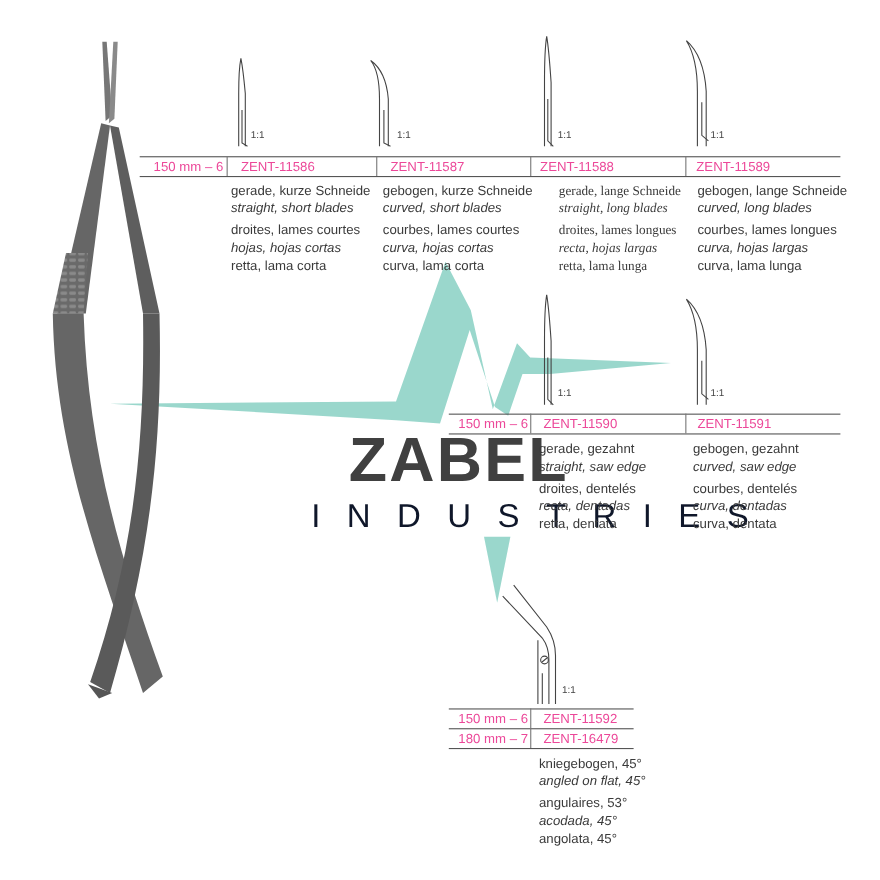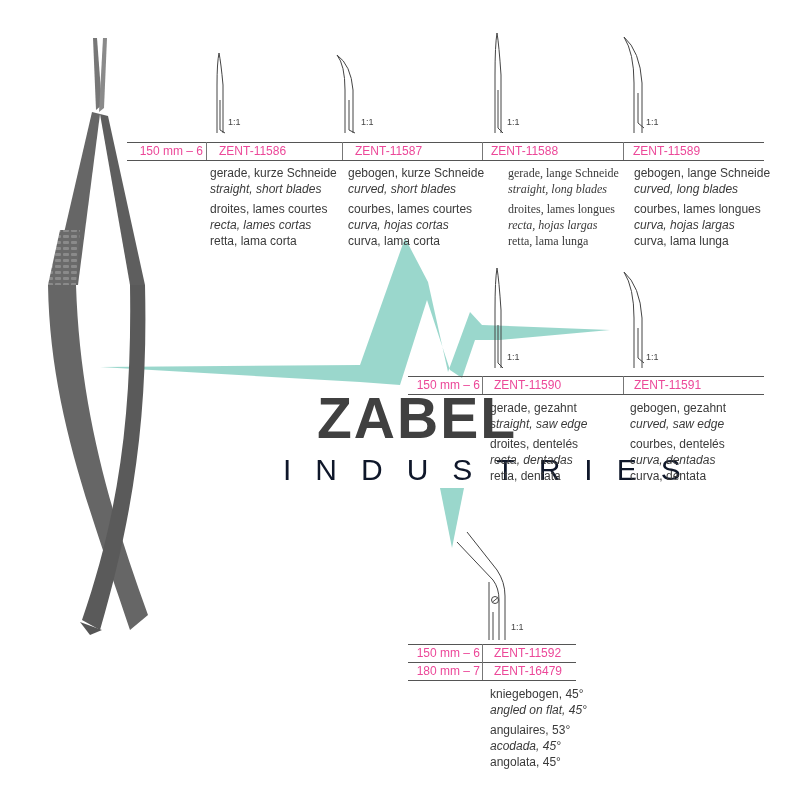--- a/index.html
+++ b/index.html
@@ -86,21 +86,21 @@
 <svg class="tip" style="left:622px;top:33px;" width="50" height="107">
   <path d="M12,100 L12,50 Q12,20 2,4 Q18,18 20,50 L20,100" fill="none" stroke="#444" stroke-width="1"></path>
   <path d="M16,60 L16,90 L22,95" fill="none" stroke="#444" stroke-width="1"></path>
   <text x="24" y="92" class="scale">1:1</text>
 </svg>
 
 <div class="desc" style="left:210px;top:165px;">
   <div>gerade, kurze Schneide</div>
   <div class="it">straight, short blades</div>
   <div class="gap">droites, lames courtes</div>
-  <div class="it">recta, lames cortas</div>
+  <div class="it">hojas, hojas cortas</div>
   <div>retta, lama corta</div>
 </div>
 <div class="desc" style="left:348px;top:165px;">
   <div>gebogen, kurze Schneide</div>
   <div class="it">curved, short blades</div>
   <div class="gap">courbes, lames courtes</div>
   <div class="it">curva, hojas cortas</div>
   <div>curva, lama corta</div>
 </div>
 <div class="desc" style="left:508px;top:165px;font-family:Liberation Serif, serif;">

